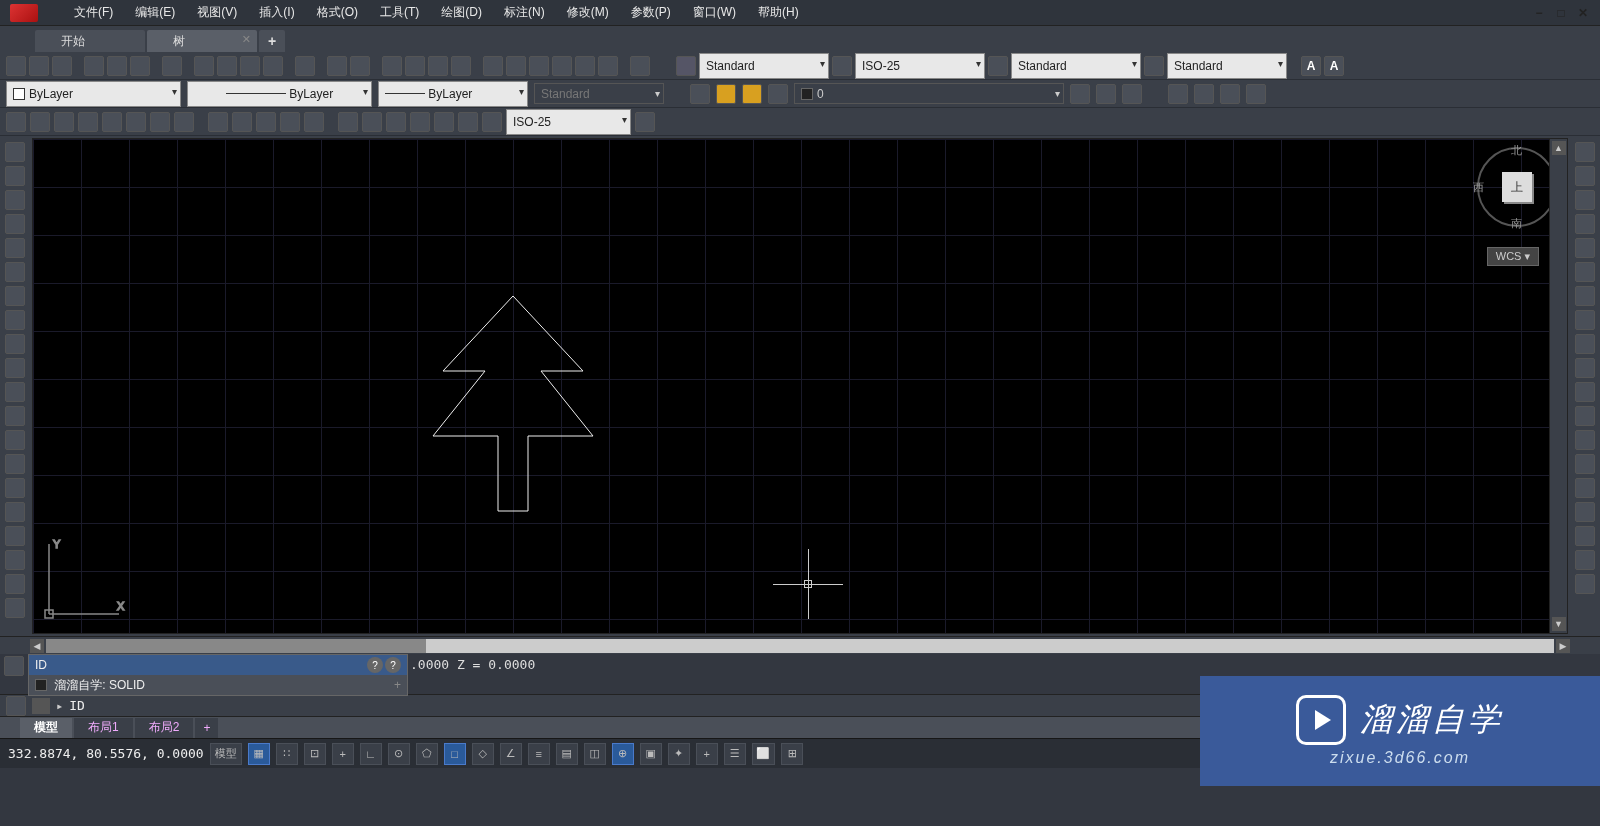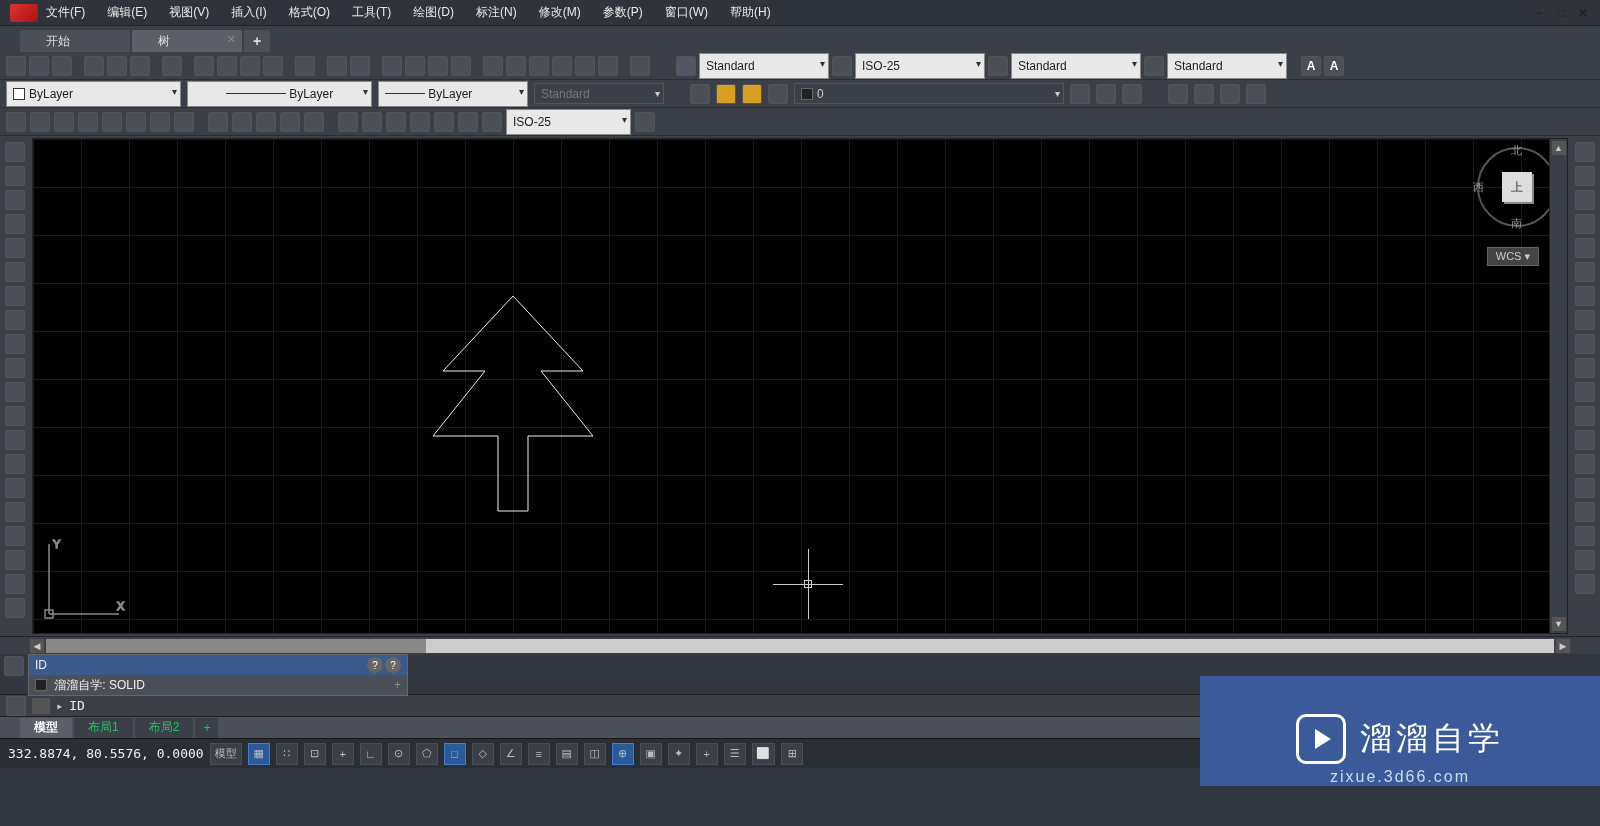--- a/index.html
+++ b/index.html
@@ -1,22 +1,22 @@
 <!DOCTYPE html>
 <html><head>
 <meta charset="utf-8">
 <style>
 * { margin:0; padding:0; box-sizing:border-box; font-family: "Microsoft YaHei", Arial, sans-serif; }
 body { width:1600px; height:826px; background:#333740; color:#ccc; overflow:hidden; font-size:12px; }
-.menubar { height:26px; background:#2f343c; display:flex; align-items:center; padding-left:42px; gap:14px; border-bottom:1px solid #222; position:relative;}
+.menubar { height:26px; background:#2f343c; display:flex; align-items:center; padding-left:70px; gap:14px; border-bottom:1px solid #222; position:relative;}
 .menubar .logo { position:absolute; left:10px; top:4px; width:28px; height:18px; background:linear-gradient(135deg,#d33 0%,#a11 100%); border-radius:2px;}
 .menubar .mitem { color:#e8e8e8; cursor:default; padding:2px 4px;}
 .winctrl { margin-left:auto; display:flex; gap:4px; padding-right:8px;}
 .winctrl span { width:18px; height:14px; display:flex; align-items:center; justify-content:center; color:#222; font-weight:bold;}
-.tabbar { height:26px; background:#3a3f48; display:flex; align-items:flex-end; padding-left:20px;}
+.tabbar { height:26px; background:#3a3f48; display:flex; align-items:flex-end; padding-left:35px;}
 .ftab { background:#4a4f58; color:#ddd; height:22px; padding:3px 26px; margin-right:2px; border-radius:2px 2px 0 0; position:relative; min-width:110px; display:flex; align-items:center;}
 .ftab.active { background:#5a5f68;}
 .ftab .close { position:absolute; right:6px; top:3px; color:#888; font-size:11px;}
 .ftab.plus { min-width:26px; padding:3px 8px; justify-content:center; font-size:14px; font-weight:bold;}
 .toolbar-row { height:28px; background:#3a3f48; display:flex; align-items:center; padding:0 6px; gap:3px; border-bottom:1px solid #2a2e35; }
 .ticon { width:20px; height:20px; background:#4a4f58; border:1px solid #555; border-radius:2px; flex-shrink:0;}
 .ticon.light { background:#d8a020;}
 .sep { width:6px; }
 .dd { height:21px; background:#e8e8e8; color:#222; display:flex; align-items:center; padding:12px 6px; border:1px solid #888; position:relative;}
 .dd .arrow { position:absolute; right:3px; top:4px; color:#333; font-size:10px;}
@@ -53,29 +53,29 @@
 .ac-row { height:20px; display:flex; align-items:center; padding:0 6px; color:#eee; justify-content:space-between;}
 .ac-row.sel { background:#395a8a;}
 .ac-row .help { display:flex; gap:2px;}
 .ac-row .help span { width:16px; height:16px; background:#666; border-radius:50%; color:#fff; font-size:10px; display:flex; align-items:center; justify-content:center;}
 .outrow { height:20px; display:flex; align-items:center; color:#ddd; font-family: Consolas, monospace; font-size:13px; padding-left:410px;}
 .cmdline { height:22px; background:#3a3f48; display:flex; align-items:center; padding:0 6px; gap:6px; border-top:1px solid #222;}
 .cmdline .handle { width:18px; height:16px; background:#555;}
 .cmdline .prompt { color:#ccc; font-family:Consolas, monospace;}
 .cmdline input { background:transparent; border:none; color:#eee; font-family:Consolas, monospace; font-size:13px; outline:none; flex:1;}
 .layouttabs { height:22px; background:#4a4f58; display:flex; align-items:center; padding-left:20px; gap:2px; border-top:1px solid #222;}
-.ltab { background:#3a3f48; color:#22c55e; padding:2px 14px; height:20px; display:flex; align-items:center; font-size:12px;}
+.ltab { background:#3a3f48; color:#f0abfc; padding:2px 14px; height:20px; display:flex; align-items:center; font-size:12px;}
 .ltab.active { background:#5a5f68; color:#fff; font-weight:bold;}
 .ltab.plus { padding:2px 8px;}
 .statusbar { height:30px; background:#2a2e35; display:flex; align-items:center; padding:0 8px; gap:6px; border-top:1px solid #171717;}
 .statusbar .coord { color:#eee; font-size:13px; font-family:Consolas,monospace;}
 .statusbar .sbtn { height:22px; min-width:22px; background:#3a3f48; border:1px solid #4a4f58; display:flex; align-items:center; justify-content:center; color:#bbb; padding:0 4px; font-size:11px;}
 .statusbar .sbtn.on { background:#2a5a9a; border-color:#4a7aca;}
 .statusbar .spacer { flex:1;}
-.watermark { position:absolute; right:0; bottom:40px; width:400px; height:110px; background:#3a5a9a; display:flex; align-items:center; justify-content:flex-end; flex-direction:column; gap:4px;}
+.watermark { position:absolute; right:0; bottom:40px; width:400px; height:110px; background:#3a5a9a; display:flex; align-items:center; justify-content:center; flex-direction:column; gap:4px;font-style:italic;}
 .watermark .logo { display:flex; align-items:center; gap:14px;}
 .watermark .play { width:50px; height:50px; border:3px solid #fff; border-radius:10px; display:flex; align-items:center; justify-content:center;}
 .watermark .play::after { content:""; border-left:16px solid #fff; border-top:10px solid transparent; border-bottom:10px solid transparent; margin-left:4px;}
 .watermark .cn { color:#fff; font-size:32px; letter-spacing:4px;}
 .watermark .url { color:#cde; font-size:16px; letter-spacing:2px;}
 .toolrow2 { display:flex; height:28px; background:#3a3f48; align-items:center; padding:0 6px; gap:4px; border-bottom:1px solid #2a2e35;}
 .propbar { display:flex; height:28px; background:#3a3f48; align-items:center; padding:0 6px; gap:6px; border-bottom:1px solid #2a2e35;}
 .linepreview { width:60px; height:1px; background:#333; display:inline-block;}
 </style>
 </head>
@@ -347,20 +347,21 @@
         </span>
     </div>
     <div class="ac-row">
       <span>
         <span class="swatch dark" style="display:inline-block;vertical-align:middle"></span>
         <span>溜溜自学: </span><span>SOLID</span>
       </span>
       <span style="color:#888">+</span>
     </div>
   </div>
+  <div class="outrow">.0000    Z = 0.0000</div>
 </div>
 
 <div class="cmdline">
   <div class="sqicon"></div>
   <div class="handle"></div>
   <span class="prompt">▸</span>
   <input value="ID" style="">
 </div>
 
 <div class="layouttabs">

